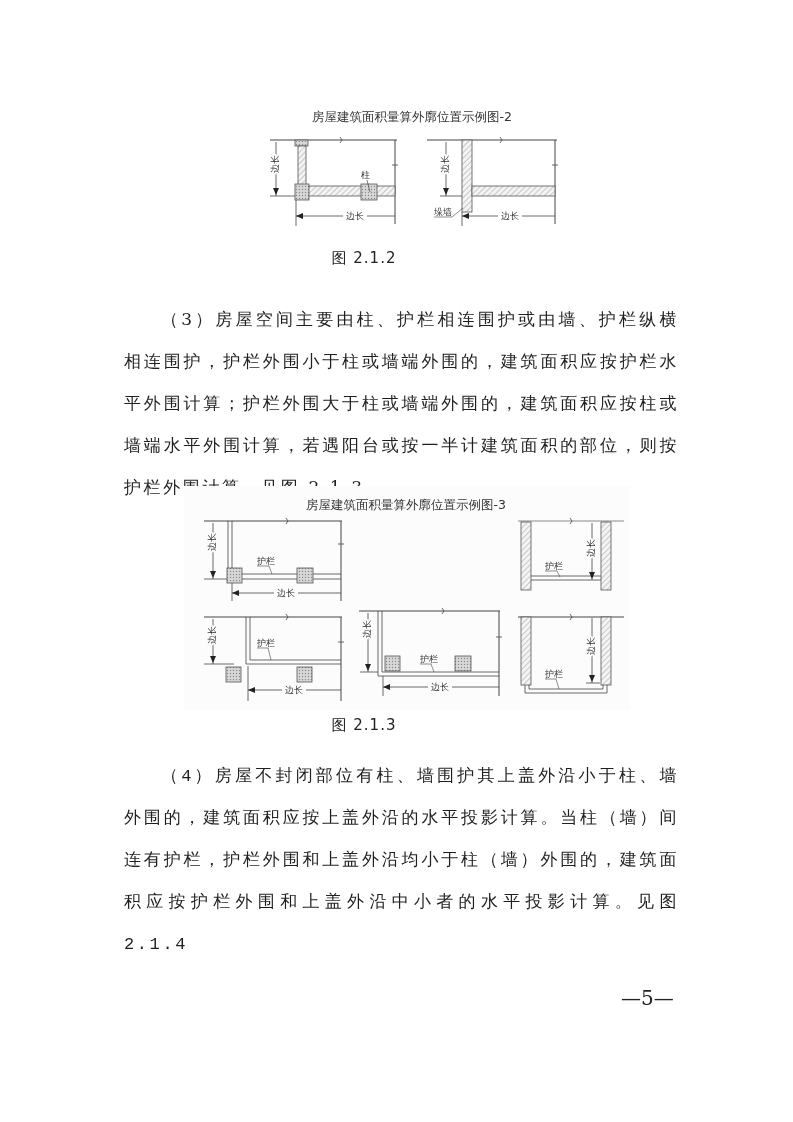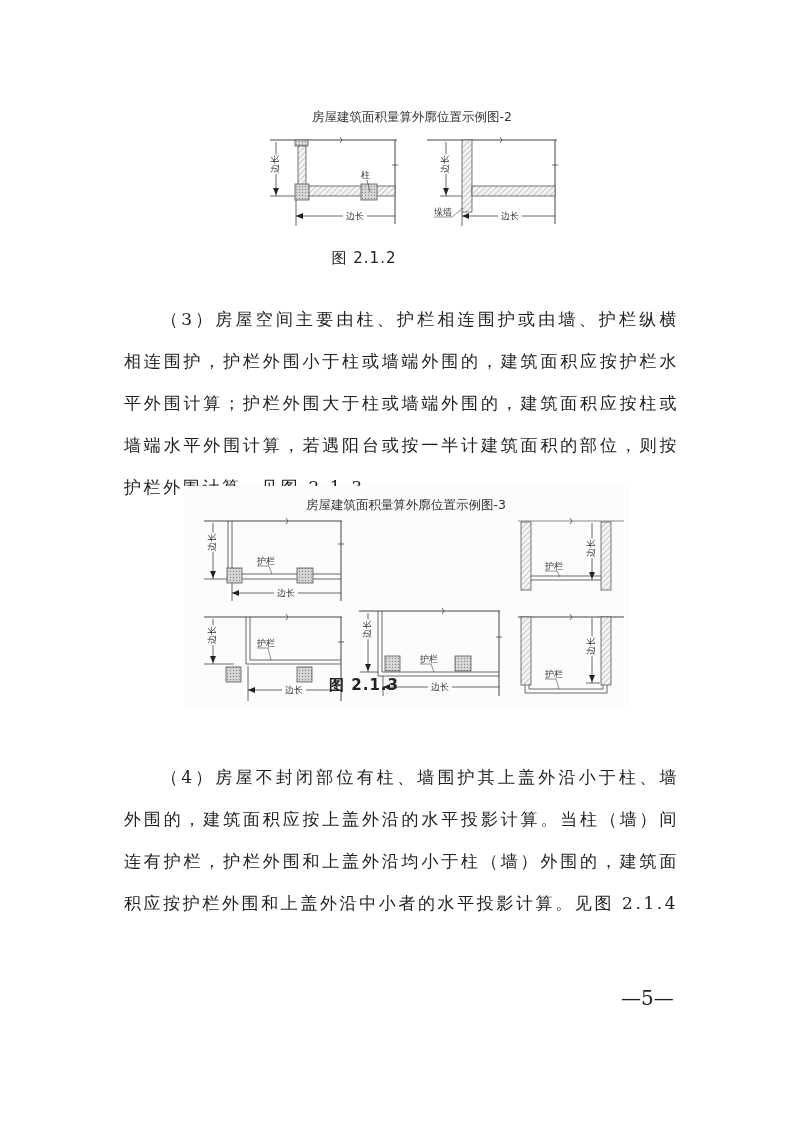--- a/index.html
+++ b/index.html
@@ -199,17 +199,17 @@
       <line x1="408" y1="132" x2="408" y2="197" stroke="#444" stroke-width="0.8"></line>
       <path d="M405 189 l3 7 l3 -7 z" fill="#222"></path>
       <line x1="402" y1="197" x2="416" y2="197" stroke="#444" stroke-width="0.8"></line>
       <text class="lbl" x="408" y="162" text-anchor="middle" transform="rotate(-90 408 160)" style="paint-order:stroke; stroke:#fcfcfc; stroke-width:3px;">边长</text>
       <text class="lbl" x="361" y="191">护栏</text>
       <line x1="361" y1="193" x2="372" y2="193" stroke="#444" stroke-width="0.6"></line>
       <line x1="372" y1="193" x2="375" y2="203" stroke="#444" stroke-width="0.6"></line>
     </g>
   </svg>
 </div>
-<div class="caption" style="top:676px;font-weight:bold;">图 2.1.3</div>
-
-<p class="para" style="top:740px;">（4）房屋不封闭部位有柱、墙围护其上盖外沿小于柱、墙外围的，建筑面积应按上盖外沿的水平投影计算。当柱（墙）间连有护栏，护栏外围和上盖外沿均小于柱（墙）外围的，建筑面积应按护栏外围和上盖外沿中小者的水平投影计算。见图 2.1.4</p>
+<div class="caption" style="top:716px;">图 2.1.3</div>
+
+<p class="para" style="top:740px;font-family:Liberation Mono, monospace;">（4）房屋不封闭部位有柱、墙围护其上盖外沿小于柱、墙外围的，建筑面积应按上盖外沿的水平投影计算。当柱（墙）间连有护栏，护栏外围和上盖外沿均小于柱（墙）外围的，建筑面积应按护栏外围和上盖外沿中小者的水平投影计算。见图 2.1.4</p>
 
 <div class="page-num">—5—</div>
 
 </body></html>

